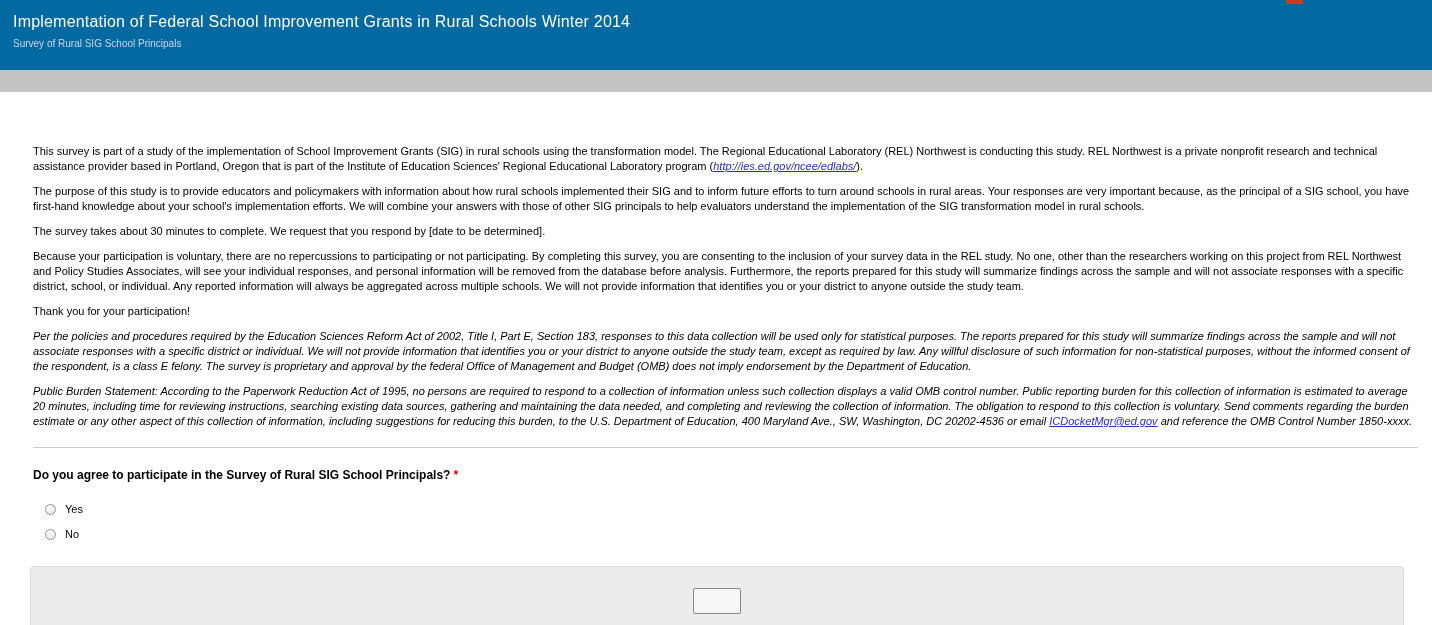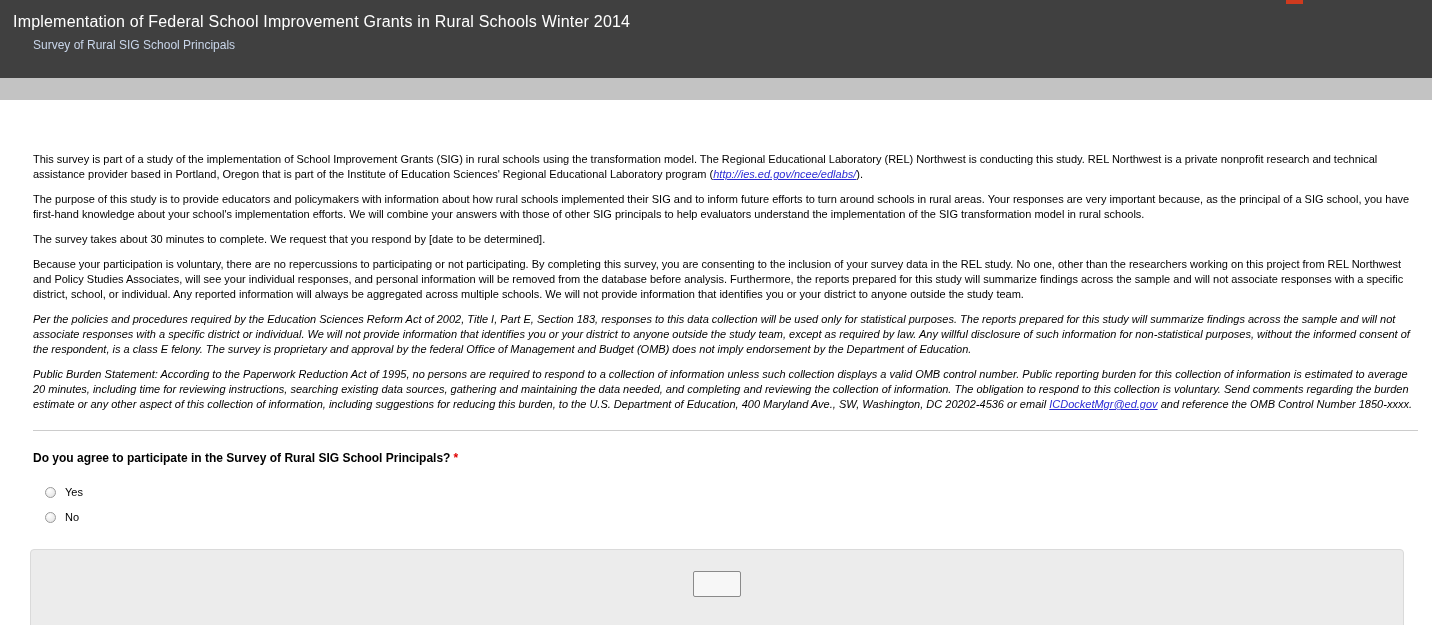--- a/index.html
+++ b/index.html
@@ -5,35 +5,34 @@
   * { margin: 0; padding: 0; box-sizing: border-box; }
   html, body {
     width: 1432px; height: 625px; overflow: hidden;
     background: #ffffff;
     font-family: "Liberation Sans", sans-serif;
     color: #000;
   }
   
   .header {
     position: relative;
-    height: 78px;
-    background: #404040;
+    height: 70px;
+    background: #0369a1;
     padding: 13px 0 0 13px;
   }
   .header-title {
     color: #ffffff;
     font-size: 16px;
     font-weight: normal;
     letter-spacing: 0.2px;
   }
   .header-subtitle {
     color: #c9d6ea;
-    font-size: 12px;
+    font-size: 10px;
     margin-top: 7px;
-    margin-left: 20px;
   }
   .header-artifact {
     position: absolute;
     top: 0; left: 1286px;
     width: 17px; height: 4px;
     background: #cf3a1e;
   }
   .topstrip {
     height: 22px;
     background: #c3c3c3;
@@ -116,20 +115,21 @@
 </div>
 <div class="topstrip"></div>
 
 <div class="content">
 
   <div>
       <p class="para"><span>This survey is part of a study of the implementation of School Improvement Grants (SIG) in rural schools using the transformation model.  The Regional Educational Laboratory (REL) Northwest is conducting this study.  REL Northwest is a private nonprofit research and technical assistance provider based in Portland, Oregon that is part of the Institute of Education Sciences' Regional Educational Laboratory program (</span><a>http://ies.ed.gov/ncee/edlabs/</a><span>).</span></p>
       <p class="para"><span>The purpose of this study is to provide educators and policymakers with information about how rural schools implemented their SIG and to inform future efforts to turn around schools in rural areas.  Your responses are very important because, as the principal of a SIG school, you have first-hand knowledge about your school's implementation efforts.  We will combine your answers with those of other SIG principals to help evaluators understand the implementation of the SIG transformation model in rural schools.</span></p>
       <p class="para"><span>The survey takes about 30 minutes to complete. We request that you respond by [date to be determined].</span></p>
       <p class="para"><span>Because your participation is voluntary, there are no repercussions to participating or not participating.  By completing this survey, you are consenting to the inclusion of your survey data in the REL study.  No one, other than the researchers working on this project from REL Northwest and Policy Studies Associates, will see your individual responses, and personal information will be removed from the database before analysis.  Furthermore, the reports prepared for this study will summarize findings across the sample and will not associate responses with a specific district, school, or individual.  Any reported information will always be aggregated across multiple schools.  We will not provide information that identifies you or your district to anyone outside the study team.</span></p>
+      <p class="para"><span>Thank you for your participation!</span></p>
       <p class="para italic"><span>Per the policies and procedures required by the Education Sciences Reform Act of 2002, Title I, Part E, Section 183, responses to this data collection will be used only for statistical purposes. The reports prepared for this study will summarize findings across the sample and will not associate responses with a specific district or individual. We will not provide information that identifies you or your district to anyone outside the study team, except as required by law. Any willful disclosure of such information for non-statistical purposes, without the informed consent of the respondent, is a class E felony. The survey is proprietary and approval by the federal Office of Management and Budget (OMB) does not imply endorsement by the Department of Education.</span></p>
       <p class="para italic"><span>Public Burden Statement: According to the Paperwork Reduction Act of 1995, no persons are required to respond to a collection of information unless such collection displays a valid OMB control number. Public reporting burden for this collection of information is estimated to average 20 minutes, including time for reviewing instructions, searching existing data sources, gathering and maintaining the data needed, and completing and reviewing the collection of information. The obligation to respond to this collection is voluntary. Send comments regarding the burden estimate or any other aspect of this collection of information, including suggestions for reducing this burden, to the U.S. Department of Education, 400 Maryland Ave., SW, Washington, DC 20202-4536 or email </span><a>ICDocketMgr@ed.gov</a><span> and reference the OMB Control Number 1850-xxxx.</span></p>
     </div>
 
   <div class="divider"></div>
 
   <div class="question-block">
     <div class="question-text">
       <span>Do you agree to participate in the Survey of Rural SIG School Principals?</span><span class="req">*</span>
     </div>

